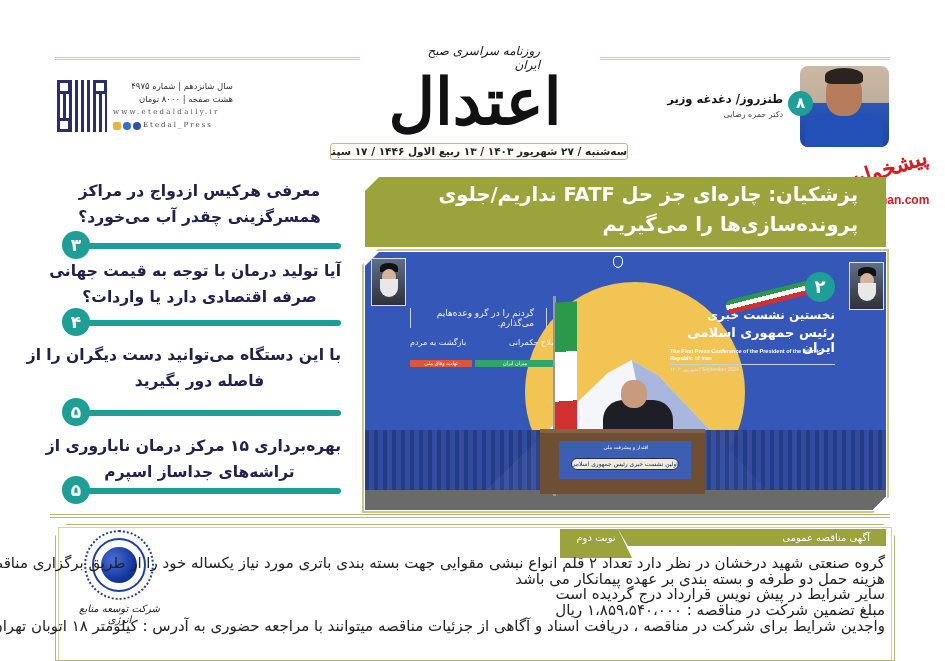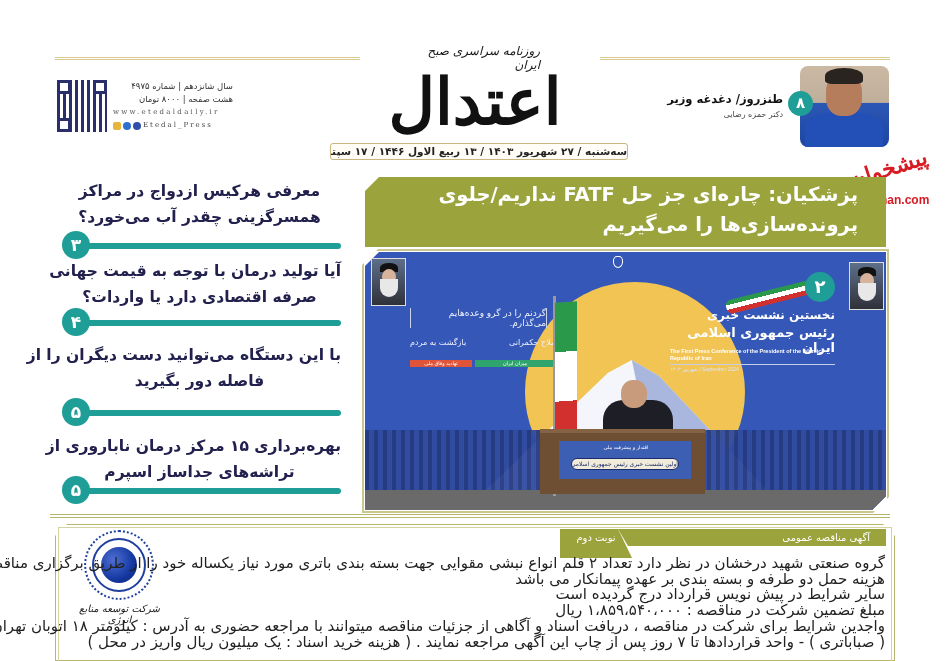--- a/index.html
+++ b/index.html
@@ -58,21 +58,21 @@
   .mountain-shade { position: absolute; left: 90px; top: 108px; width: 340px; height: 160px; background: #a9b7de; clip-path: polygon(52% 0,60% 10%,100% 100%,70% 100%,56% 40%); }
   .crowd { position: absolute; left: 0; top: 178px; width: 521px; height: 80px; background: repeating-linear-gradient(90deg,#243a80 0 4px,#314ba0 4px 9px); opacity: .95; }
   .stage-floor { position:absolute; left:0; top:238px; width:521px; height:20px; background:#6a6a6a; }
   .portrait { position: absolute; width: 35px; height: 48px; background: linear-gradient(#5e6f8a,#2f3138); border: 1px solid #ddd; }
   .portrait .face { position:absolute; left:10px; top:10px; width:14px; height:16px; border-radius:50%; background:#d6b39a; }
   .portrait .beard { position:absolute; left:8px; top:20px; width:18px; height:18px; border-radius:0 0 50% 50%; background:#e8e8e8; }
   .portrait .turban { position:absolute; left:8px; top:4px; width:18px; height:9px; border-radius:50% 50% 0 0; background:#111; }
   .flag { position:absolute; left: 190px; top: 50px; width: 22px; height: 150px; background: linear-gradient(180deg,#2a9a4a 0 33%,#fff 33% 66%,#d22f2f 66%); transform: skewY(-4deg); }
   .flag-pole { position:absolute; left:188px; top:44px; width:3px; height:200px; background:#999; }
   .flag-ribbon { position:absolute; left:360px; top:38px; width:90px; height:14px; background: linear-gradient(180deg,#2a9a4a 0 33%,#fff 33% 66%,#d22f2f 66%); transform: rotate(-14deg); border-radius: 6px; }
-  .slogan { position:absolute; left: 45px; top: 56px; width: 137px; text-align: right; color: #eef1fb; font-size: 9px; border-right: 1px solid #ccd4ec; padding-right: 0; border-left: 1px solid #ccd4ec; }
+  .slogan { position:absolute; left: 45px; top: 56px; width: 137px; text-align: right; color: #eef1fb; font-size: 9px; border-right: 1px solid #ccd4ec; padding-right: 12px; border-left: 1px solid #ccd4ec; }
   .slogan-sub { position:absolute; left: 45px; top: 86px; width: 150px; display: flex; justify-content: space-between; color: #eef1fb; font-size: 8px; }
   .slogan-bar { position:absolute; top: 108px; height: 7px; font-size: 5px; color: #fff; text-align: center; line-height: 7px; }
   .slogan-bar.green { left: 110px; width: 80px; background: #2fa56d; }
   .slogan-bar.red { left: 45px; width: 62px; background: #e0553a; }
   .conf-badge { position: absolute; left: 440px; top: 20px; width: 30px; height: 30px; border-radius: 50%; background: #1f9e98; color: #fff; font-size: 18px; line-height: 30px; text-align: center; font-weight: bold; }
   .conf-title1, .conf-title2 { position: absolute; left: 300px; width: 170px; text-align: right; color: #fff; font-weight: bold; }
   .conf-title1 { top: 56px; font-size: 12px; }
   .conf-title2 { top: 73px; font-size: 13px; }
   .conf-en { position: absolute; left: 305px; top: 96px; width: 165px; direction: ltr; text-align: left; font-family: "Liberation Sans", sans-serif; font-size: 5.5px; color: #fff; font-weight: bold; line-height: 7px; border-bottom: 1px solid #c6cde9; padding-bottom: 2px; }
   .conf-date { position: absolute; left: 305px; top: 114px; width: 165px; direction: ltr; text-align: left; font-family: "Liberation Sans", sans-serif; font-size: 5px; color: #dfe4f5; }
@@ -241,14 +241,13 @@
   <div class="ball"></div>
 </div>
 <div class="company-name">شرکت توسعه منابع انرژی</div>
 
 <div class="ad-body">
   <div class="p">گروه صنعتی شهید درخشان در نظر دارد تعداد ۲ قلم انواع نبشی مقوایی جهت بسته بندی باتری مورد نیاز یکساله خود را از طریق برگزاری مناقصه عمومی از تولید کنندگان واجد شرایط تامین نماید .</div>
   <div class="p">هزینه حمل دو طرفه و بسته بندی بر عهده پیمانکار می باشد</div>
   <div class="p">سایر شرایط در پیش نویس قرارداد درج گردیده است</div>
   <div class="p">مبلغ تضمین شرکت در مناقصه : ۱،۸۵۹،۵۴۰،۰۰۰ ریال</div>
   <div class="p">واجدین شرایط برای شرکت در مناقصه ، دریافت اسناد و آگاهی از جزئیات مناقصه میتوانند با مراجعه حضوری به آدرس : کیلومتر ۱۸ اتوبان تهران ساوه - خروجی دوم صباشهر - گروه شهید درخشان</div>
-  <div class="p">( صباباتری ) - واحد قراردادها  تا ۷ روز پس از چاپ این آگهی  مراجعه نمایند . ( هزینه خرید اسناد : یک میلیون ریال واریز در محل )</div>
 </div>
 
 </body></html>

